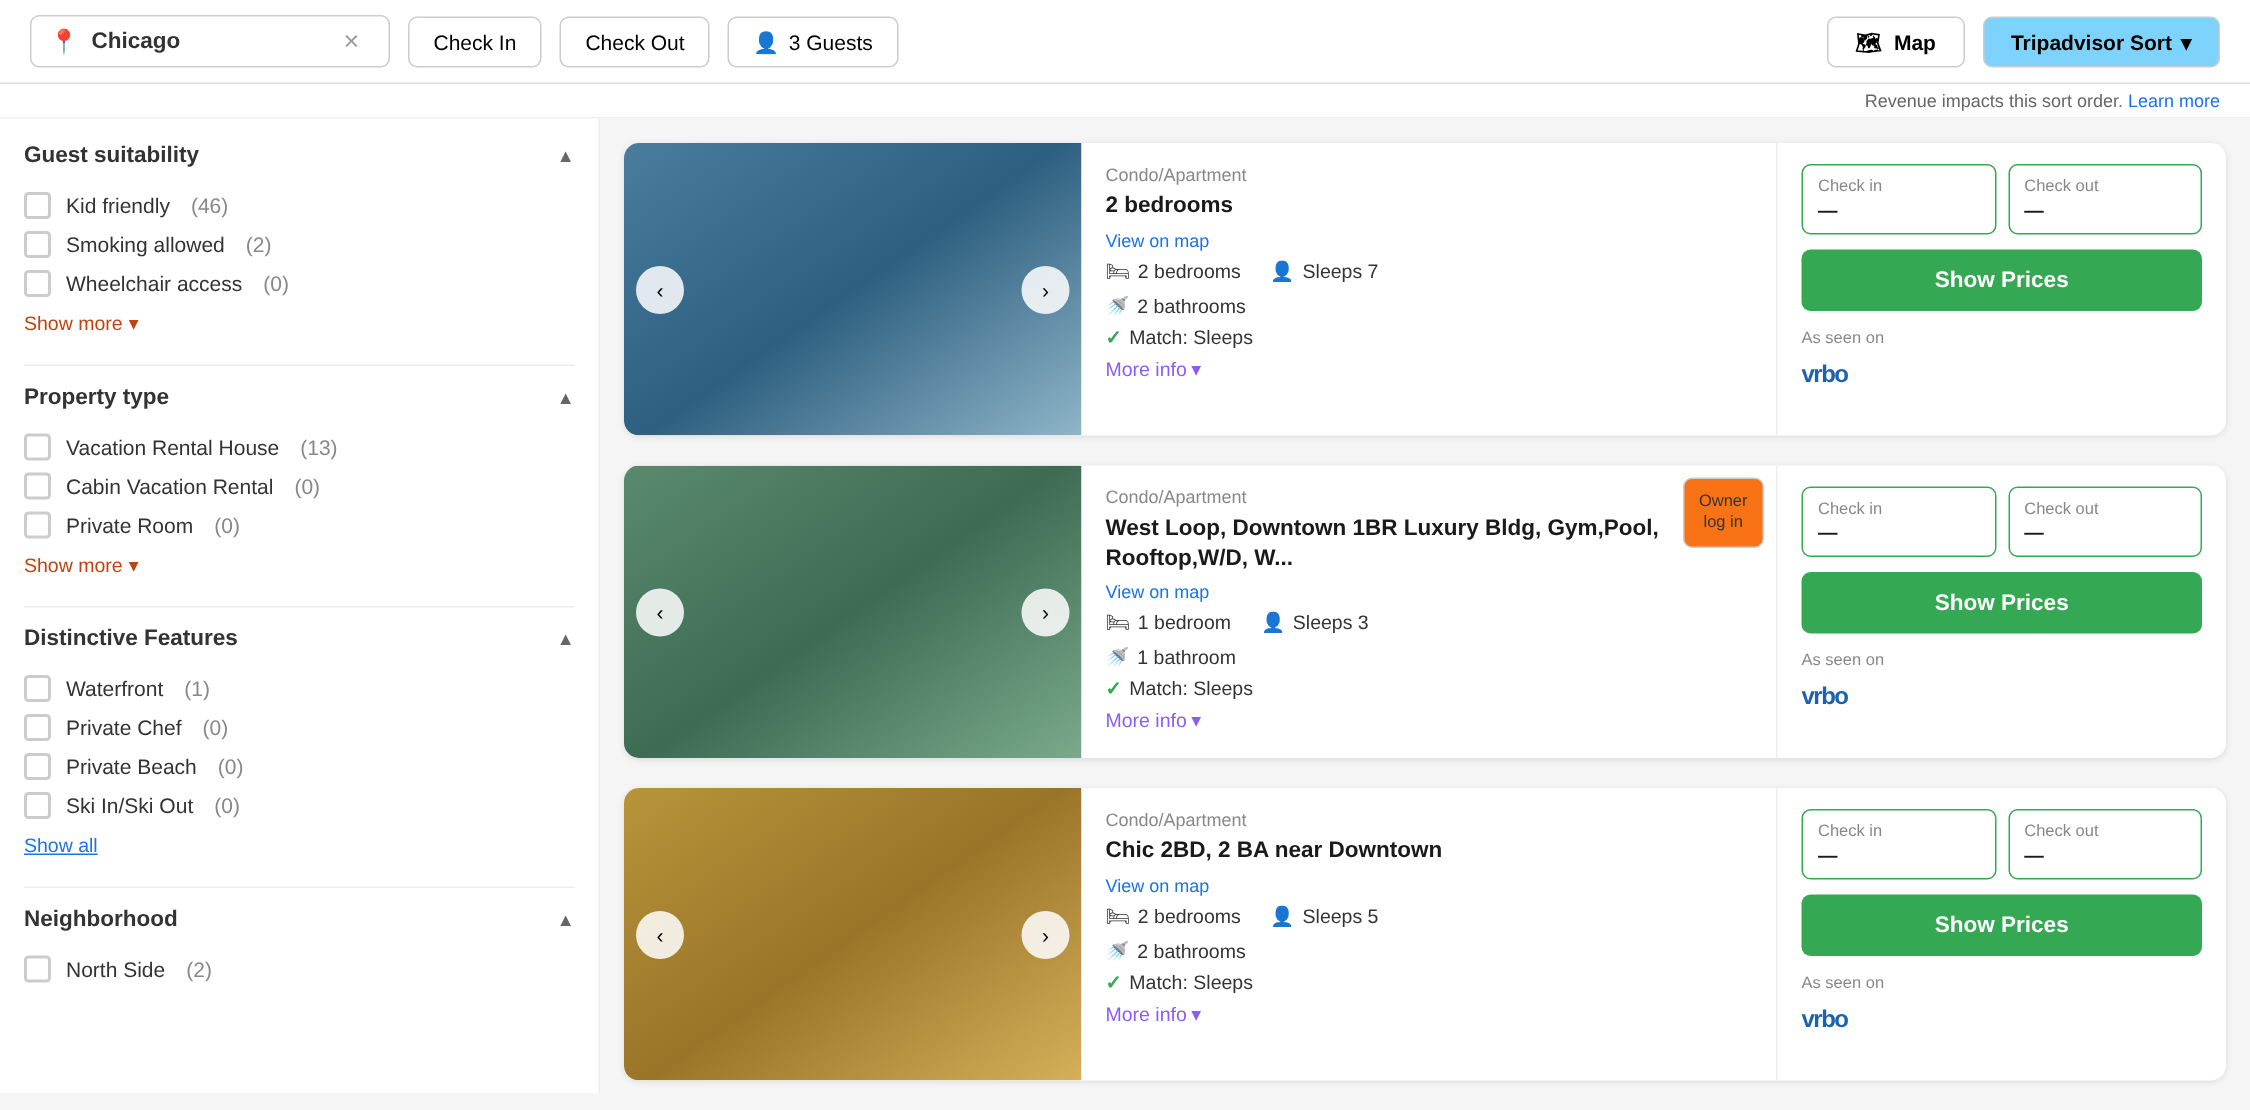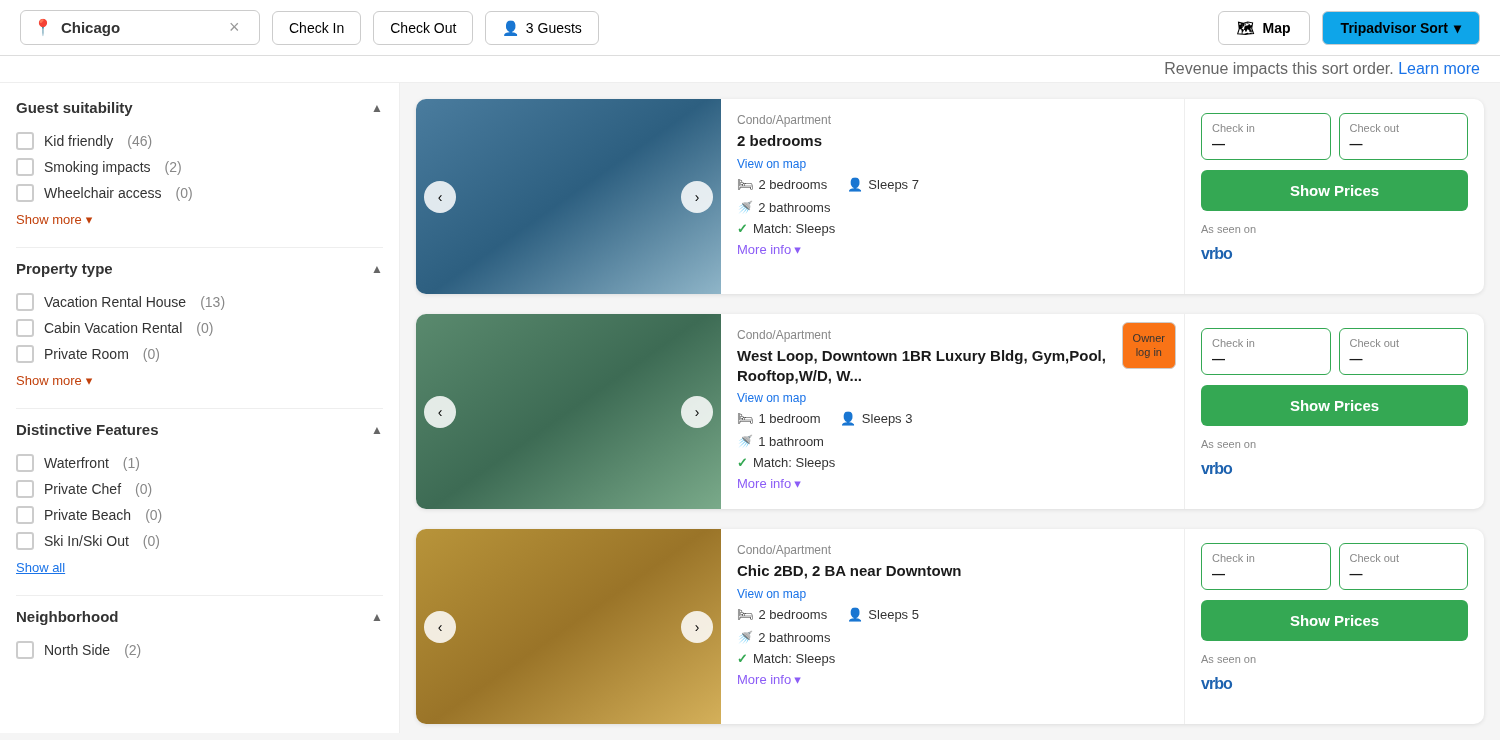--- a/index.html
+++ b/index.html
@@ -23,26 +23,26 @@
       display: flex; align-items: center; gap: 6px; border: 1px solid #ccc;
       border-radius: 6px; padding: 8px 16px; background: #fff; cursor: pointer;
       font-size: 14px; font-weight: 500;
     }
     .map-btn {
       display: flex; align-items: center; gap: 8px; background: #fff;
       border: 1px solid #ccc; border-radius: 6px; padding: 8px 18px;
       cursor: pointer; font-size: 14px; font-weight: 600; margin-left: auto;
     }
     .sort-btn {
-      display: flex; align-items: center; gap: 6px; background: #0ea5e9;
+      display: flex; align-items: center; gap: 6px; background: #7dd3fc;
       border: 1px solid #ccc; border-radius: 6px; padding: 8px 18px;
       cursor: pointer; font-size: 14px; font-weight: 600;
     }
     .revenue-notice {
-      font-size: 16px; color: #666; background: #fff;
+      font-size: 12px; color: #666; background: #fff;
       padding: 4px 20px; border-bottom: 1px solid #eee;
       text-align: right;
     }
     .revenue-notice a { color: #1a73e8; text-decoration: none; }
 
     
     .main { display: flex; height: calc(100vh - 90px); overflow: hidden; }
 
     
     .sidebar {
@@ -202,21 +202,21 @@
         <span class="filter-section-title">Guest suitability</span>
         <span class="chevron">▲</span>
       </div>
       <div class="filter-item">
         <div class="checkbox"></div>
         <span class="filter-label">Kid friendly</span>
         <span class="filter-count">(46)</span>
       </div>
       <div class="filter-item">
         <div class="checkbox"></div>
-        <span class="filter-label">Smoking impacts</span>
+        <span class="filter-label">Smoking allowed</span>
         <span class="filter-count">(2)</span>
       </div>
       <div class="filter-item">
         <div class="checkbox"></div>
         <span class="filter-label">Wheelchair access</span>
         <span class="filter-count">(0)</span>
       </div>
       <button class="show-more-btn">
         <span>Show more</span>
         <span>▾</span>

